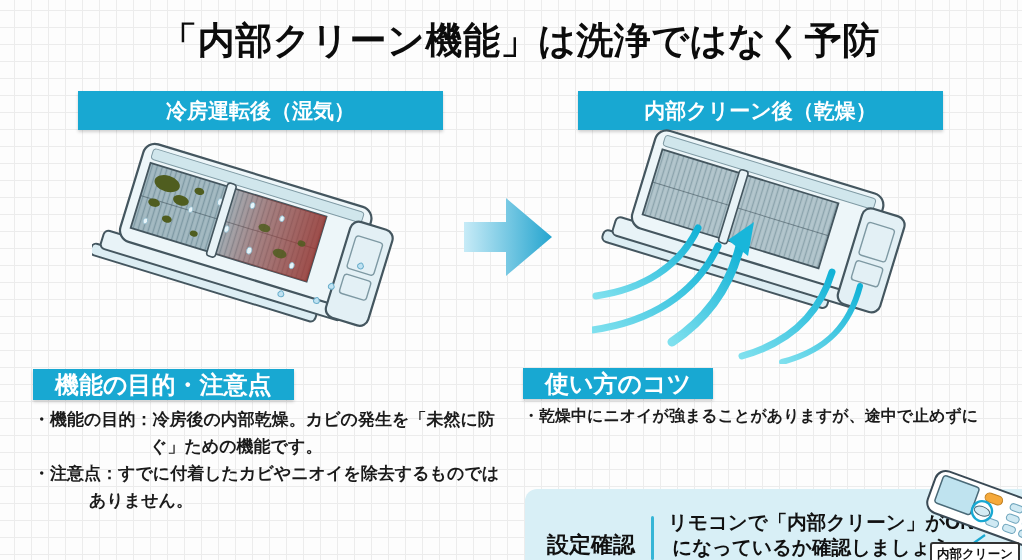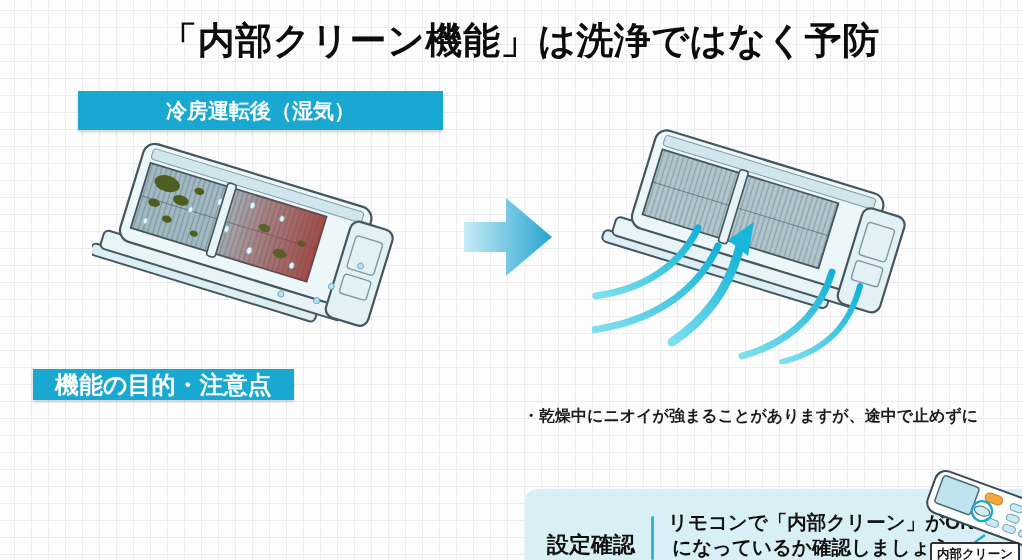--- a/index.html
+++ b/index.html
@@ -57,20 +57,23 @@
 </style>
 </head>
 <body>
 
 <div class="canvas">
 
   <h1 class="title">「内部クリーン機能」は洗浄ではなく予防</h1>
 
   <div class="banner left">
     <span>冷房運転後（湿気）</span>
+  </div>
+  <div class="banner right">
+    <span>内部クリーン後（乾燥）</span>
   </div>
 
   <svg class="ac leftimg" width="318" height="228" viewBox="0 0 318 228">
     <defs>
       <pattern id="hatchL" width="5" height="8" patternUnits="userSpaceOnUse">
         <rect width="5" height="8" fill="#a4bac2"></rect>
         <line x1="2.5" y1="0" x2="2.5" y2="8" stroke="#7e99a3" stroke-width="1.4"></line>
       </pattern>
       <linearGradient id="redzone" x1="0" y1="0" x2="1" y2="0">
         <stop offset="0" stop-color="#a63c34" stop-opacity="0"></stop>
@@ -171,21 +174,30 @@
       <path d="M 150 232 C 200 218 228 188 240 148" stroke-width="7"></path>
       <path d="M 190 238 C 236 226 258 200 268 162" stroke-width="6"></path>
       <path d="M 80 218 C 116 194 138 162 148 122" stroke-width="9"></path>
     </g>
     <polygon points="136,116 162,98 156,132" fill="#18b6da"></polygon>
   </svg>
 
   <div class="badge left">
     <span>機能の目的・注意点</span>
   </div>
-
+  <div class="bullets left">
+    <div class="b-line">・機能の目的：冷房後の内部乾燥。カビの発生を「未然に防</div>
+    <div class="b-line ind-a">ぐ」ための機能です。</div>
+    <div class="b-line">・注意点：すでに付着したカビやニオイを除去するものでは</div>
+    <div class="b-line ind-b">ありません。</div>
+  </div>
+
+  <div class="badge right">
+    <span>使い方のコツ</span>
+  </div>
   <div class="bullets right">
     <div class="b-line">・乾燥中にニオイが強まることがありますが、途中で止めずに</div>
     <div class="gap"></div>
   </div>
 
   <div class="setting-box">
     <div class="setting-label">設定確認</div>
     <div class="setting-divider"></div>
     <div class="setting-text">
       <div>リモコンで「内部クリーン」がON</div>

